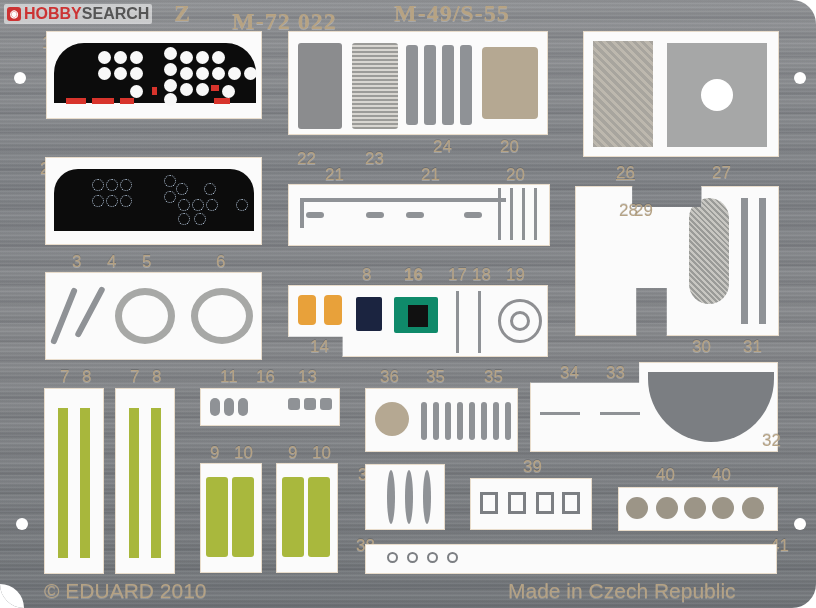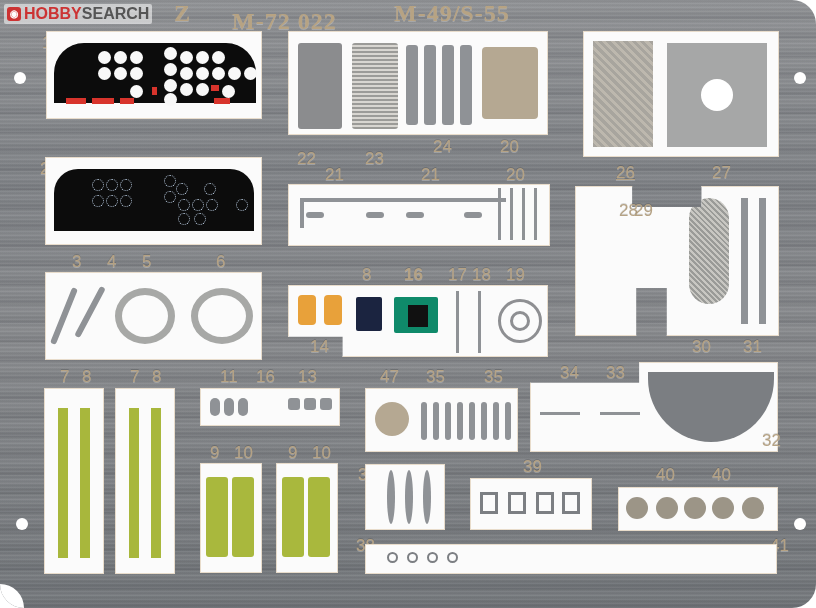--- a/index.html
+++ b/index.html
@@ -217,21 +217,21 @@
   <div class="label" style="left:312px;top:444px;">10</div>
   <div class="frame" style="left:200px;top:463px;width:62px;height:110px;">
     <div class="belt2" style="left:6px;top:14px;height:80px;"></div>
     <div class="belt2" style="left:32px;top:14px;height:80px;"></div>
   </div>
   <div class="frame" style="left:276px;top:463px;width:62px;height:110px;">
     <div class="belt2" style="left:6px;top:14px;height:80px;"></div>
     <div class="belt2" style="left:32px;top:14px;height:80px;"></div>
   </div>
 
-  <div class="label" style="left:380px;top:368px;">47</div>
+  <div class="label" style="left:380px;top:368px;">36</div>
   <div class="label" style="left:426px;top:368px;">35</div>
   <div class="label" style="left:484px;top:368px;">35</div>
   <div class="frame" style="left:365px;top:388px;width:153px;height:64px;">
     <div class="tan" style="left:10px;top:14px;width:34px;height:34px;border-radius:50%;"></div>
     <div class="metal" style="left:56px;top:14px;width:6px;height:38px;border-radius:3px;"></div>
     <div class="metal" style="left:68px;top:14px;width:6px;height:38px;border-radius:3px;"></div>
     <div class="metal" style="left:80px;top:14px;width:6px;height:38px;border-radius:3px;"></div>
     <div class="metal" style="left:92px;top:14px;width:6px;height:38px;border-radius:3px;"></div>
     <div class="metal" style="left:104px;top:14px;width:6px;height:38px;border-radius:3px;"></div>
     <div class="metal" style="left:116px;top:14px;width:6px;height:38px;border-radius:3px;"></div>
@@ -275,15 +275,17 @@
 
   <div class="label" style="left:356px;top:537px;">38</div>
   <div class="label" style="left:770px;top:537px;">41</div>
   <div class="frame" style="left:365px;top:544px;width:412px;height:30px;">
     <div style="position:absolute;left:22px;top:8px;width:11px;height:11px;border-radius:50%;border:2px solid #7c7f83;box-sizing:border-box;"></div>
     <div style="position:absolute;left:42px;top:8px;width:11px;height:11px;border-radius:50%;border:2px solid #7c7f83;box-sizing:border-box;"></div>
     <div style="position:absolute;left:62px;top:8px;width:11px;height:11px;border-radius:50%;border:2px solid #7c7f83;box-sizing:border-box;"></div>
     <div style="position:absolute;left:82px;top:8px;width:11px;height:11px;border-radius:50%;border:2px solid #7c7f83;box-sizing:border-box;"></div>
   </div>
 
+  <div class="footer" style="left:44px;top:579px;">© EDUARD 2010</div>
+  <div class="footer" style="left:508px;top:579px;">Made in Czech Republic</div>
 
   <div class="fret-corner-bl"></div>
 </div>
 
 </body></html>

